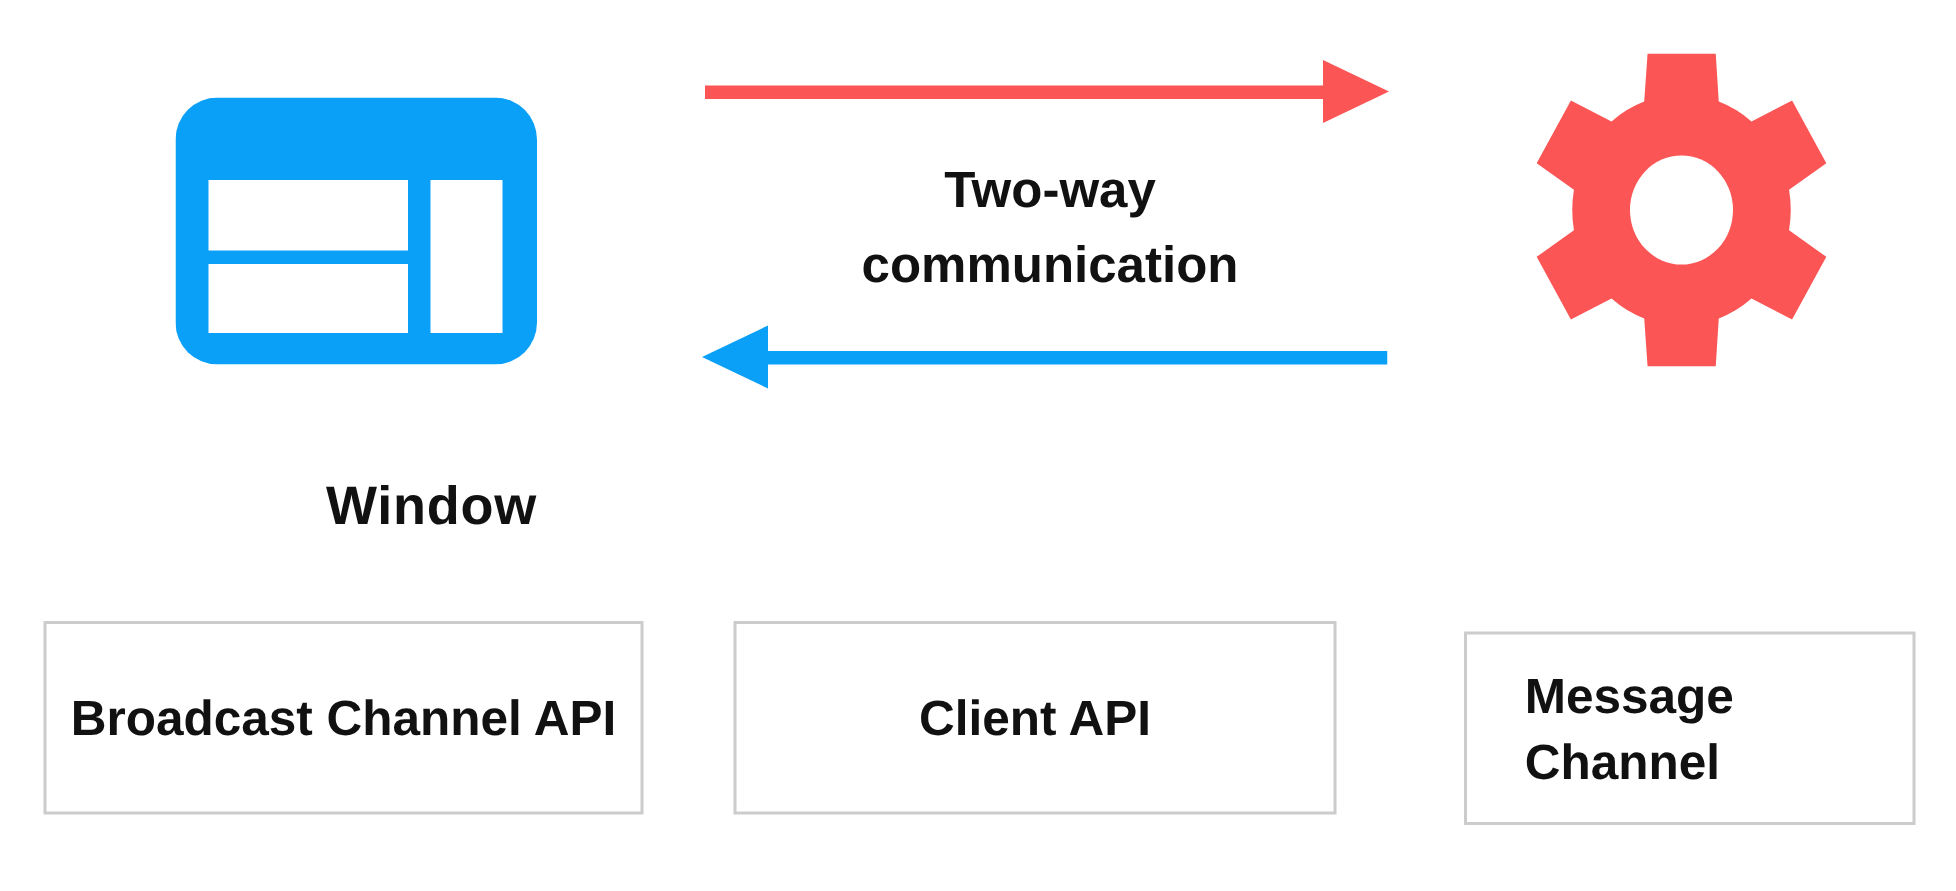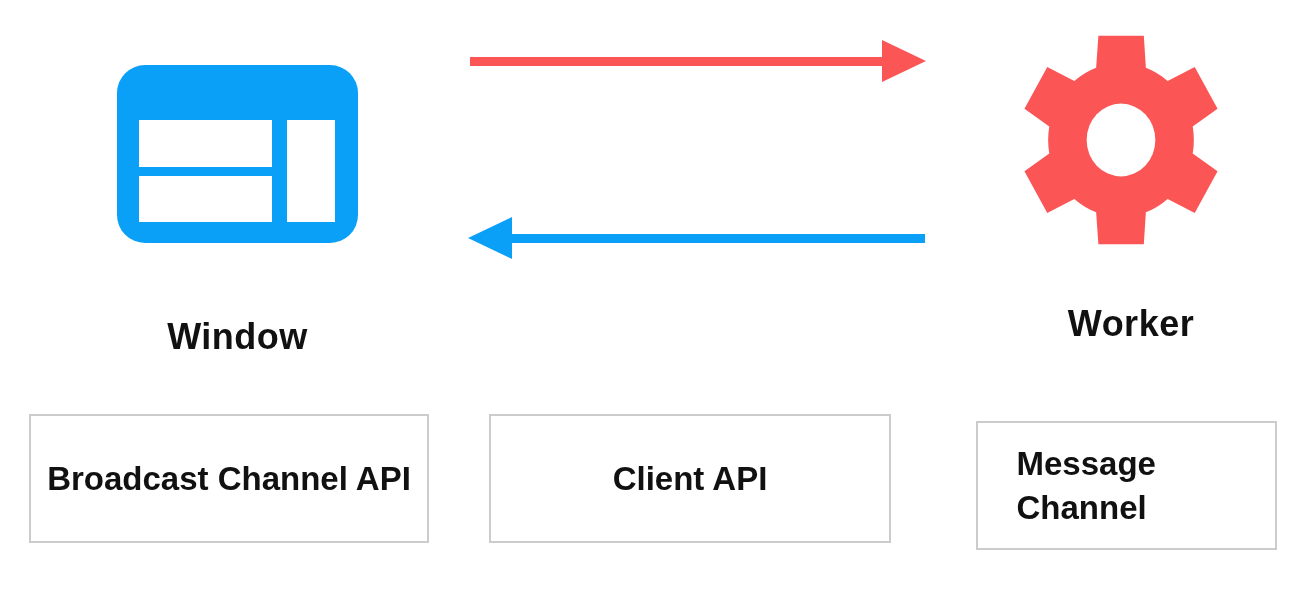--- a/index.html
+++ b/index.html
@@ -12,21 +12,21 @@
     position: relative;
     width: 1304px;
     height: 594px;
     background: #ffffff;
     overflow: hidden;
   }
   .abs { position: absolute; }
 
   .node-label {
     position: absolute;
-    text-align: center;
+    text-align: right;
     font-size: 36px;
     font-weight: bold;
     color: #111111;
     letter-spacing: 0.5px;
   }
 
   .comm-label {
     position: absolute;
     left: 550px;
     top: 102px;
@@ -81,40 +81,40 @@
 
   <div id="window-label" class="node-label">Window</div>
 
   <svg id="red-arrow" class="abs" width="456" height="44" viewBox="0 0 456 44">
     <g fill="#FB5555">
       <rect x="0" y="18" width="414" height="9"></rect>
       <polygon points="412,1 456,22 412,43"></polygon>
     </g>
   </svg>
 
+  <div class="comm-label">Two-way communication</div>
 
   <svg id="blue-arrow" class="abs" width="457" height="44" viewBox="0 0 457 44">
     <g fill="#0AA0F8">
       <rect x="44" y="18" width="413" height="9"></rect>
       <polygon points="44,1 0,22 44,43"></polygon>
     </g>
   </svg>
 
   <svg id="gear-icon" class="abs" width="202" height="214" viewBox="0 0 100 100" preserveAspectRatio="none">
     <path d="M 37.7 16.2 L 38.8 1.3 L 61.3 1.3 L 62.3 16.2
              A 36 36 0 0 1 73.1 22.4 L 86.5 15.9 L 97.8 35.4 L 85.5 43.7
              A 36 36 0 0 1 85.5 56.3 L 97.8 64.6 L 86.5 84.1 L 73.1 77.6
              A 36 36 0 0 1 62.3 83.8 L 61.3 98.7 L 38.8 98.7 L 37.7 83.8
              A 36 36 0 0 1 26.9 77.6 L 13.5 84.1 L 2.2 64.6 L 14.5 56.3
              A 36 36 0 0 1 14.5 43.7 L 2.2 35.4 L 13.5 15.9 L 26.9 22.4
              A 36 36 0 0 1 37.7 16.2 Z" fill="#FB5555"></path>
     <circle cx="50" cy="50" r="17" fill="#ffffff"></circle>
   </svg>
 
-  <div id="worker-label" class="node-label">Worker</div>
 
   <div id="box-broadcast" class="channel-box">
     <span class="box-text">Broadcast Channel API</span>
   </div>
 
   <div id="box-client" class="channel-box">
     <span class="box-text">Client API</span>
   </div>
 
   <div id="box-message" class="channel-box">

